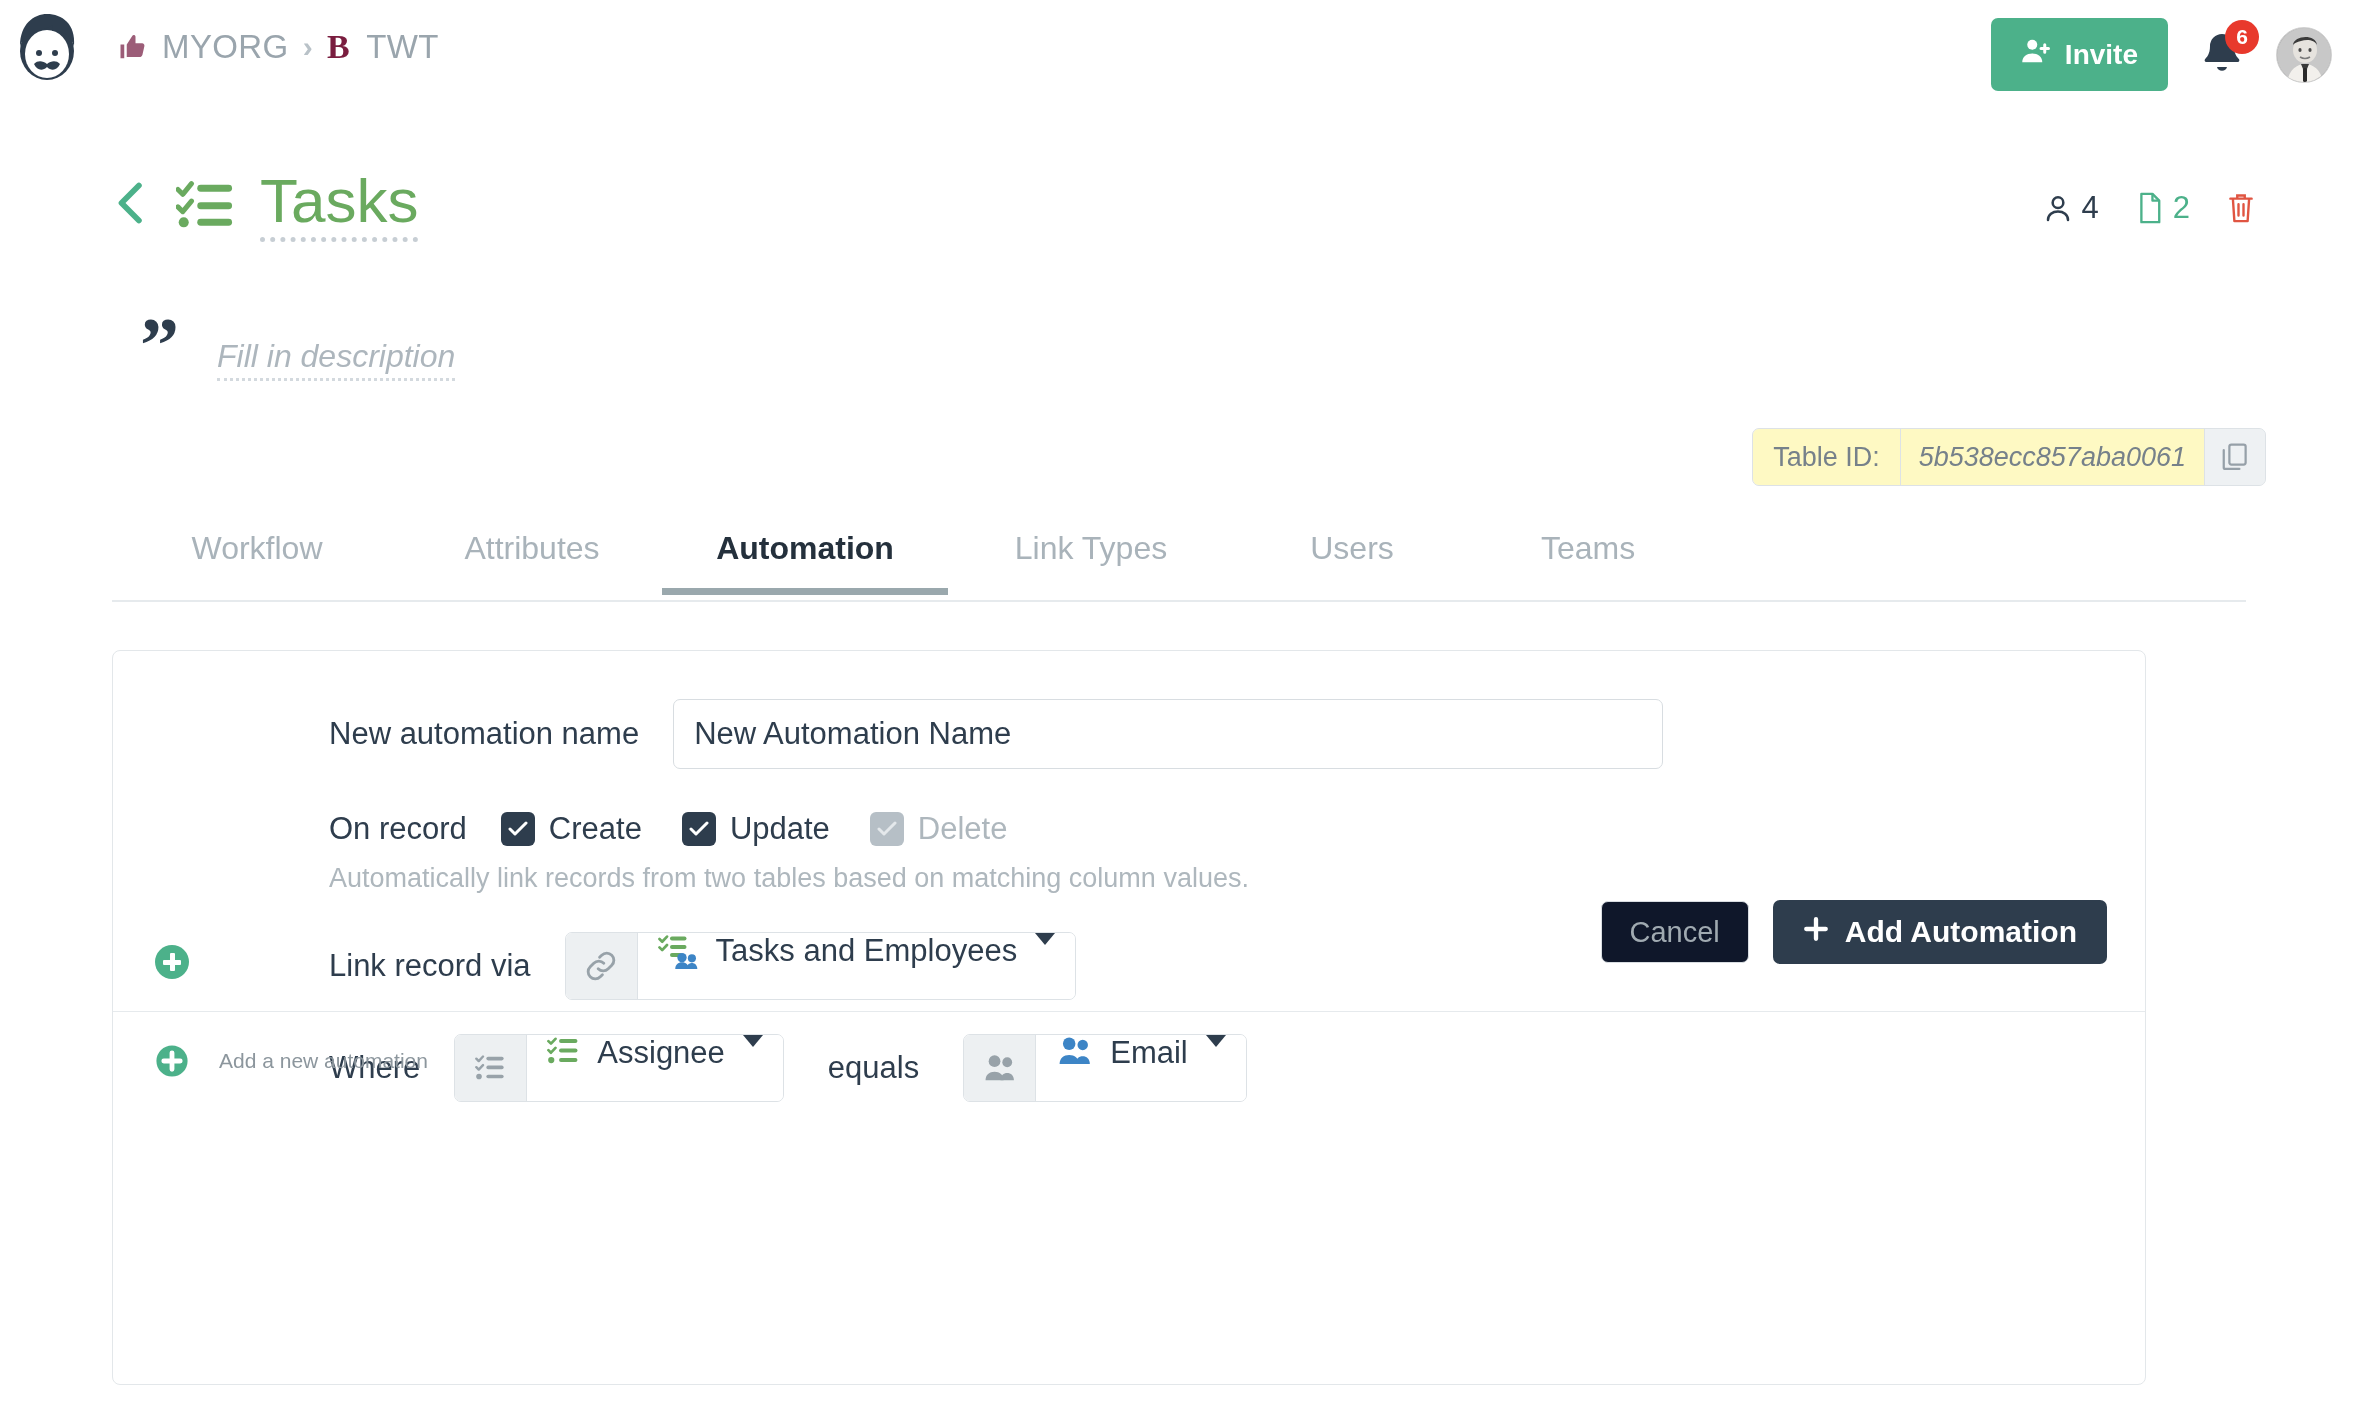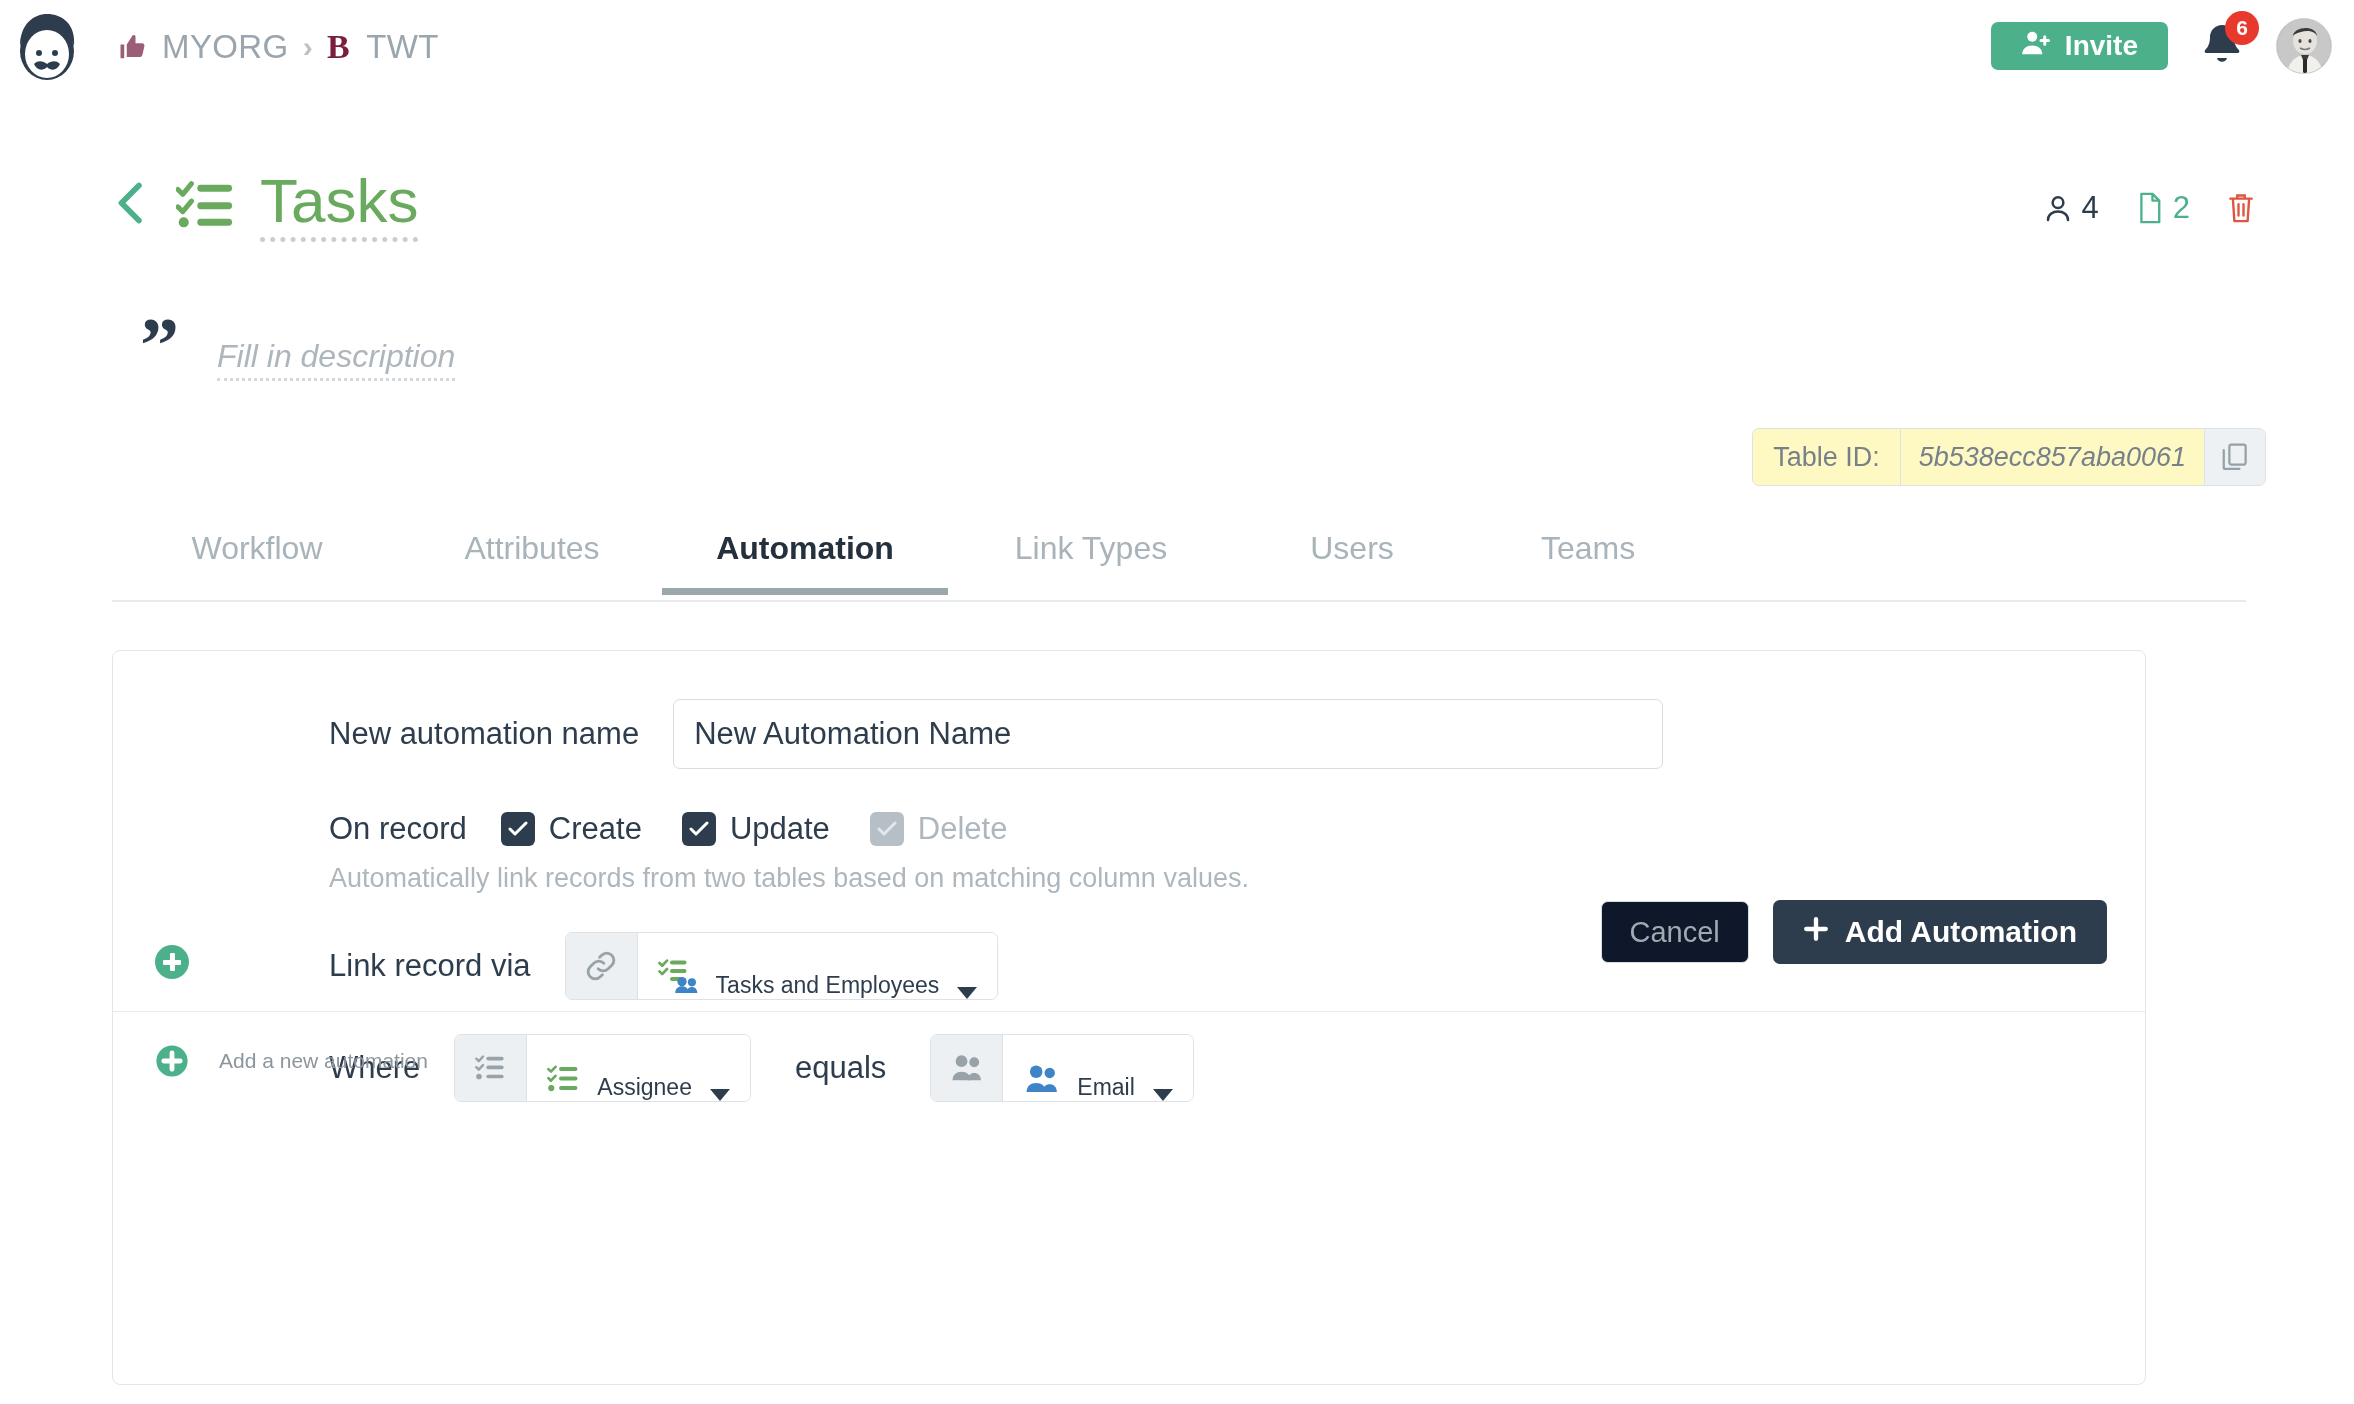--- a/index.html
+++ b/index.html
@@ -32,21 +32,21 @@
     font-size: 34px; margin-right: 2px;
   }
   .thumb-icon { width: 30px; height: 30px; display:inline-block; }
 
   .topright {
     position: absolute; right: 22px; top: 18px;
     display: flex; align-items: center; gap: 30px;
   }
   .invite-btn {
     background: #4cb18a; color: #fff; border: none; border-radius: 7px;
-    height: 48px; padding: 0 30px; font-size: 28px; font-weight: bold;
+    height: 73px; padding: 0 30px; font-size: 28px; font-weight: bold;
     display: flex; align-items: center; gap: 14px; cursor: pointer;
     font-family: "Liberation Sans", sans-serif;
   }
   .bell-wrap { position: relative; width: 48px; height: 52px; cursor: pointer; }
   .bell-badge {
     position: absolute; right: -13px; top: -9px;
     background: #e8392c; color: #fff; border-radius: 50%;
     width: 34px; height: 34px; font-size: 21px; font-weight: bold;
     display: flex; align-items: center; justify-content: center;
   }
@@ -159,22 +159,22 @@
   }
   .plus-badge::before { content:""; position:absolute; width:18px; height:5px; background:#fff; border-radius:1px; }
   .plus-badge::after  { content:""; position:absolute; width:5px; height:18px; background:#fff; border-radius:1px; }
 
   .igroup { display: flex; align-items: stretch; border: 1px solid #dde2e6; border-radius: 7px; overflow: hidden; background:#fff; }
   .igroup-pre {
     background: #edf0f2; display: flex; align-items: center; justify-content: center;
     width: 72px; border-right: 1px solid #dde2e6; cursor: pointer;
   }
   .igroup-main {
-    display: flex; align-items: flex-end; gap: 16px; padding: 0 20px;
-    height: 66px; font-size: 23px; color: #2e3d4d; cursor: pointer; background:#fff;
+    display: flex; align-items: flex-start; gap: 16px; padding: 0 20px;
+    height: 66px; font-size: 31px; color: #2e3d4d; cursor: pointer; background:#fff;
   }
 
   .actions {
     position: absolute; right: 38px; bottom: 138px;
     display: flex; align-items: center; gap: 24px;
   }
   .btn-cancel {
     border: 1px solid #d8dde1; border-radius: 7px; background: #0f172a;
     height: 62px; padding: 0 28px; font-size: 29px; color: #a0aab1; cursor: pointer;
     font-family: "Liberation Sans", sans-serif;

